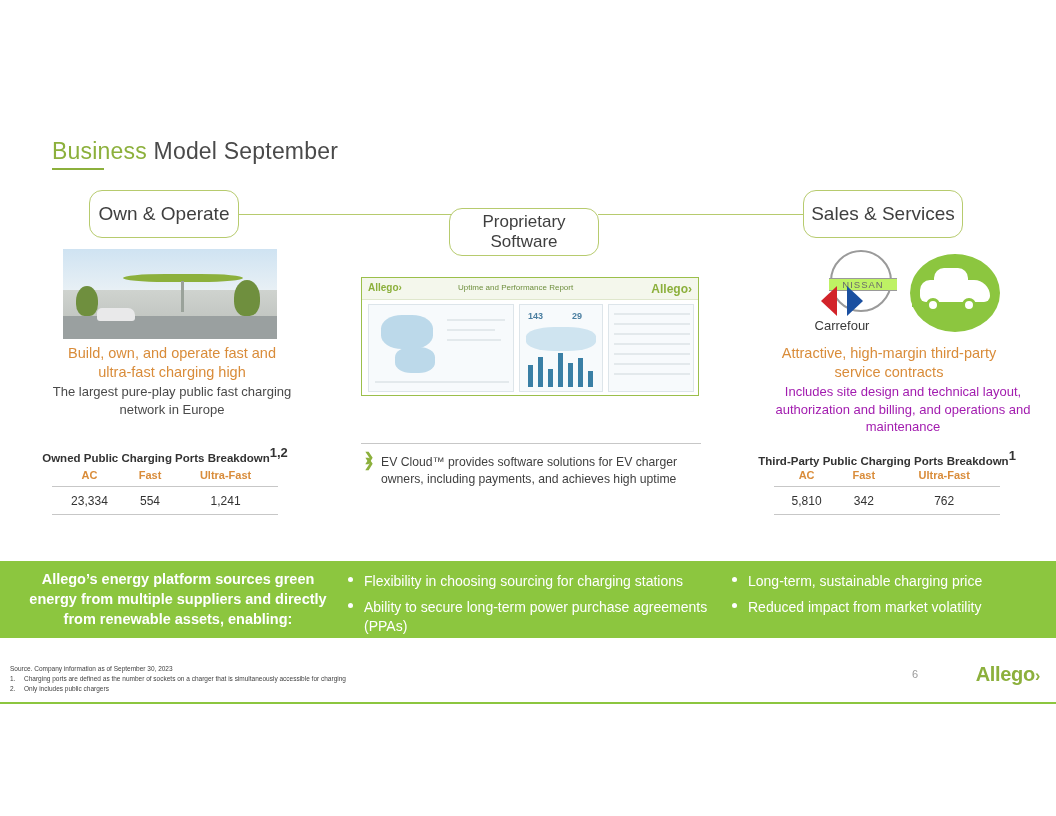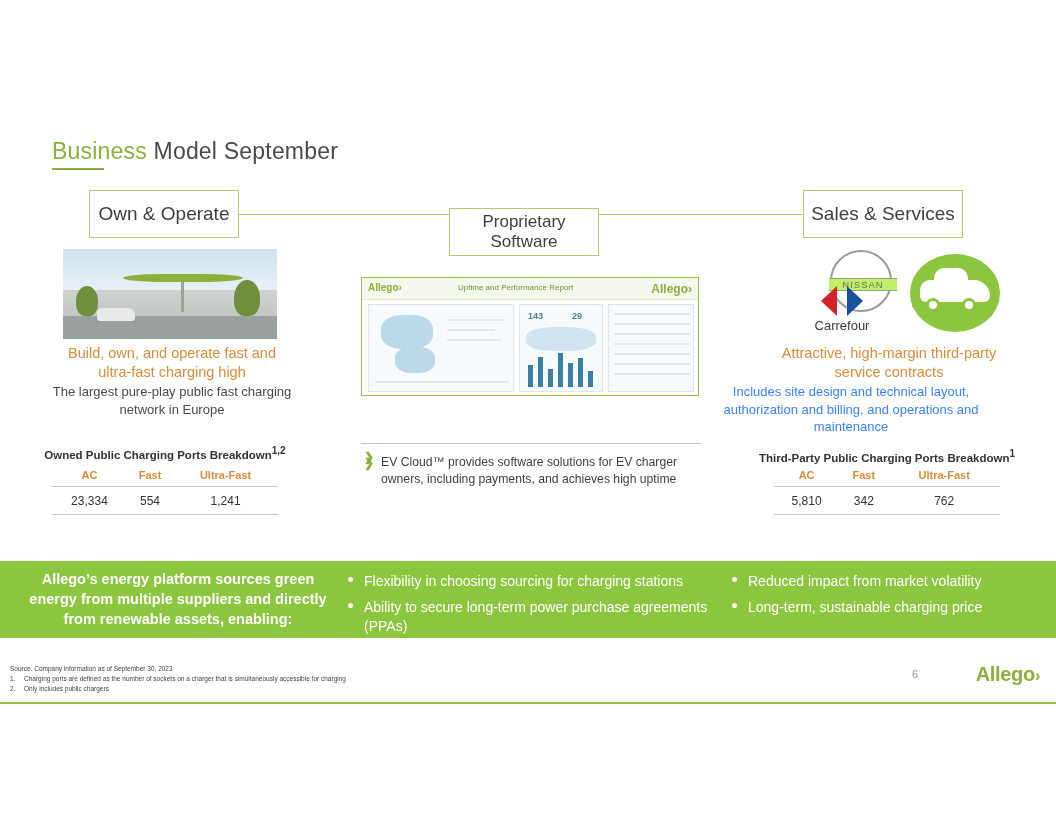--- a/index.html
+++ b/index.html
@@ -48,21 +48,21 @@
     background: #b7cb6e;
     top: 214px;
   }
   .conn-left { left: 238px; width: 213px; }
   .conn-right { left: 598px; width: 206px; }
 
   
   .pill {
     position: absolute;
     border: 1px solid #b7cb6e;
-    border-radius: 0;
+    border-radius: 13px;
     background: #ffffff;
     display: flex;
     align-items: center;
     justify-content: center;
     text-align: center;
     color: #3f3f3f;
     font-size: 19px;
     line-height: 1.15;
     font-weight: 400;
   }
@@ -133,21 +133,21 @@
   }
 
   
   .tbl-title {
     position: absolute;
     font-size: 11.5px;
     font-weight: bold;
     color: #333;
     text-align: center;
   }
-  .tbl-title sup { font-size: 10px; }
+  .tbl-title sup { font-size: 13px; }
   .tbl {
     position: absolute;
     border-collapse: collapse;
     font-size: 11.5px;
   }
   .tbl th {
     color: #d98c3a;
     font-weight: bold;
     font-size: 11px;
     padding: 3px 0 5px 0;
@@ -321,24 +321,24 @@
     position: absolute;
     left: 766px; top: 344px;
     width: 246px;
     text-align: center;
     color: #d98c3a;
     font-size: 14.5px;
     line-height: 1.32;
   }
   .right-sub {
     position: absolute;
-    left: 718px; top: 383px;
+    left: 770px; top: 383px;
     width: 266px;
     text-align: center;
-    color: #3b82f6;
+    color: #a21caf;
     font-size: 13px;
     line-height: 1.35;
   }
 
   
   .band {
     position: absolute;
     left: 0; top: 561px;
     width: 1056px; height: 77px;
     background: #8cc63f;
@@ -559,25 +559,25 @@
     </div>
     <div class="b">
       <span class="dot"></span>
       <span>Ability to secure long-term power purchase agreements (PPAs)</span>
     </div>
   </div>
 
   <div class="band-col" id="band-col-2">
     <div class="b">
       <span class="dot"></span>
-      <span>Reduced impact from market volatility</span>
+      <span>Long-term, sustainable charging price</span>
     </div>
     <div class="b">
       <span class="dot"></span>
-      <span>Long-term, sustainable charging price</span>
+      <span>Reduced impact from market volatility</span>
     </div>
   </div>
 
   <div class="source">
     <div>Source. Company information as of September 30, 2023</div>
     <div class="row">
       <span class="num">1.</span>
       <span>Charging ports are defined as the number of sockets on a charger that is simultaneously accessible for charging</span>
     </div>
     <div class="row">

